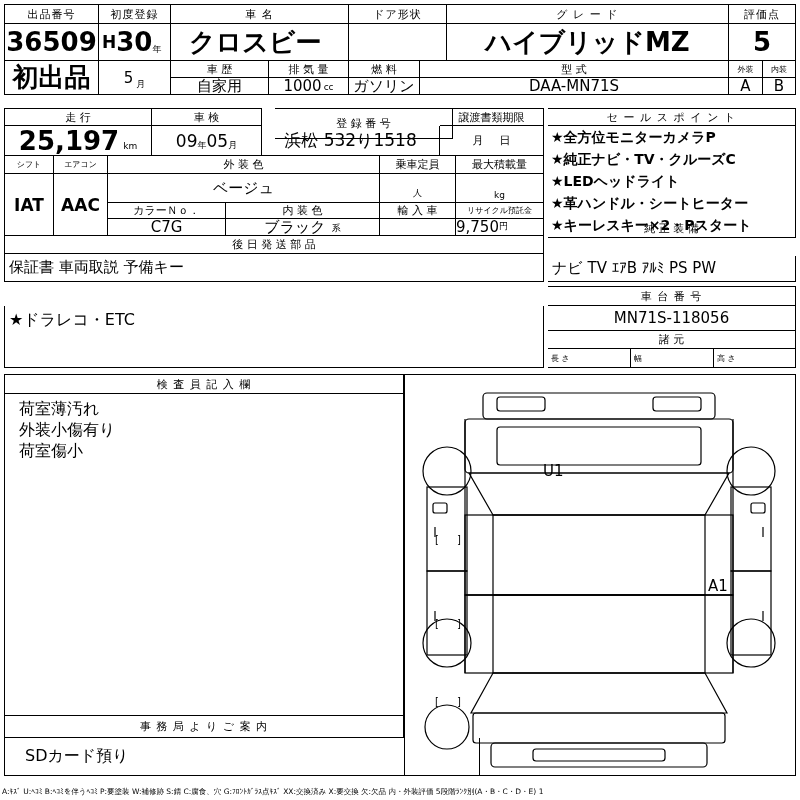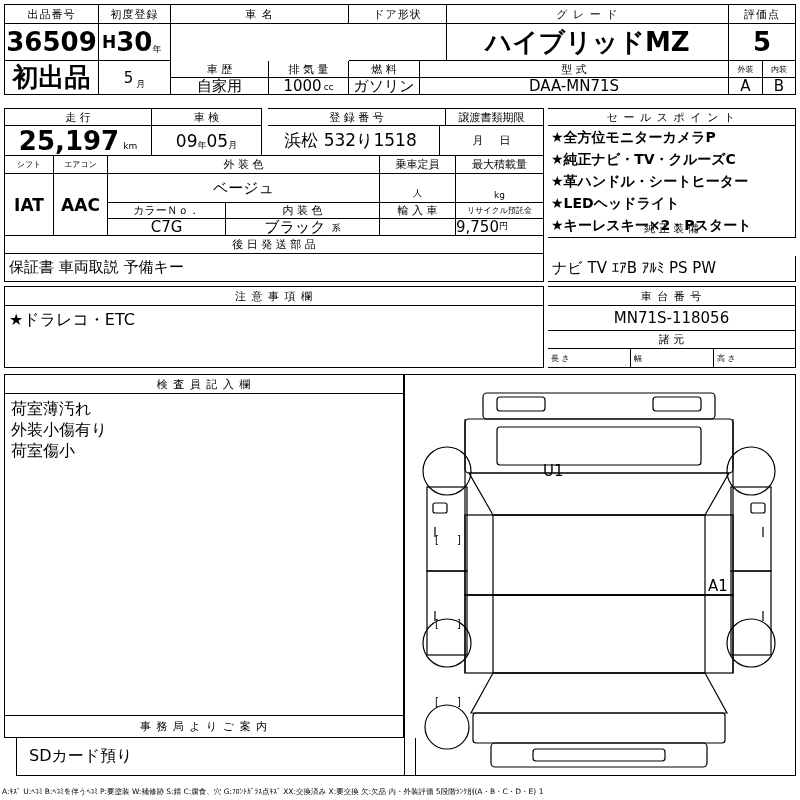--- a/index.html
+++ b/index.html
@@ -57,20 +57,23 @@
     <span class="unit" style="align-self:flex-end;padding-bottom:4px;">年</span>
   </div>
   <div class="box c" style="left:99px;top:61px;width:72px;height:34px;border-top:none;border-left:none;">
     <span class="val">5</span>
     <span class="unit" style="align-self:flex-end;padding-bottom:3px;padding-left:3px;">月</span>
   </div>
 
   <div class="box c" style="left:171px;top:4px;width:178px;height:20px;border-left:none;">
     <span class="hdr">車 名</span>
   </div>
+  <div class="box l" style="left:171px;top:24px;width:178px;height:37px;border-top:none;border-left:none;padding-left:18px;">
+    <span class="big">クロスビー</span>
+  </div>
 
   <div class="box c" style="left:349px;top:4px;width:98px;height:20px;border-left:none;">
     <span class="hdr">ドア形状</span>
   </div>
   <div class="box c" style="left:349px;top:24px;width:98px;height:37px;border-top:none;border-left:none;"></div>
 
   <div class="box c" style="left:447px;top:4px;width:282px;height:20px;border-left:none;">
     <span class="hdr">グ レ ー ド</span>
   </div>
   <div class="box c" style="left:447px;top:24px;width:282px;height:37px;border-top:none;border-left:none;">
@@ -136,43 +139,43 @@
   <div class="box c" style="left:152px;top:108px;width:110px;height:18px;border-left:none;">
     <span class="lbl">車 検</span>
   </div>
   <div class="box c" style="left:152px;top:126px;width:110px;height:30px;border-top:none;border-left:none;">
     <span class="med">09</span>
     <span class="unit" style="align-self:flex-end;padding-bottom:3px;">年</span>
     <span class="med">05</span>
     <span class="unit" style="align-self:flex-end;padding-bottom:3px;">月</span>
   </div>
 
-  <div class="box c" style="left:268px;top:108px;width:178px;height:18px;border-left:none;">
+  <div class="box c" style="left:275px;top:108px;width:178px;height:31px;border-left:none;">
     <span class="lbl">登 録 番 号</span>
   </div>
   <div class="box c" style="left:262px;top:126px;width:178px;height:30px;border-top:none;border-left:none;">
     <span class="med">浜松 532り1518</span>
   </div>
 
   <div class="box c" style="left:440px;top:108px;width:104px;height:18px;border-left:none;">
     <span class="lbl">譲渡書類期限</span>
   </div>
   <div class="box c" style="left:440px;top:126px;width:104px;height:30px;border-top:none;border-left:none;">
     <span class="lbl" style="padding-right:16px;">月</span>
     <span class="lbl">日</span>
   </div>
 
   <div class="box c" style="left:548px;top:108px;width:248px;height:18px;border-left:none;">
     <span class="hdr">セ ー ル ス ポ イ ン ト</span>
   </div>
   <div class="box" style="left:548px;top:126px;width:248px;height:112px;border-top:none;border-left:none;padding:1px 3px;">
     <div class="l" style="height:22px;font-size:14px;font-weight:bold;">★全方位モニターカメラP</div>
     <div class="l" style="height:22px;font-size:14px;font-weight:bold;">★純正ナビ・TV・クルーズC</div>
+    <div class="l" style="height:22px;font-size:14px;font-weight:bold;">★LEDヘッドライト</div>
     <div class="l" style="height:22px;font-size:14px;font-weight:bold;">★革ハンドル・シートヒーター</div>
-    <div class="l" style="height:22px;font-size:14px;font-weight:bold;">★LEDヘッドライト</div>
     <div class="l" style="height:22px;font-size:14px;font-weight:bold;">★キーレスキー×2・Pスタート</div>
   </div>
 
   <div class="box c" style="left:4px;top:156px;width:50px;height:18px;border-top:none;">
     <span class="xs">シフト</span>
   </div>
   <div class="box c" style="left:54px;top:156px;width:54px;height:18px;border-top:none;border-left:none;">
     <span class="xs">エアコン</span>
   </div>
   <div class="box c" style="left:4px;top:174px;width:50px;height:62px;border-top:none;">
@@ -236,23 +239,20 @@
     <span class="val">保証書 車両取説 予備キー</span>
   </div>
 
   <div class="box c" style="left:548px;top:220px;width:248px;height:18px;border-top:none;border-left:none;">
     <span class="lbl">純 正 装 備</span>
   </div>
   <div class="box l" style="left:548px;top:256px;width:248px;height:26px;border-top:none;border-left:none;padding-left:4px;">
     <span class="val">ナビ TV ｴｱB ｱﾙﾐ PS PW</span>
   </div>
 
-  <div class="box c" style="left:4px;top:286px;width:540px;height:20px;">
-    <span class="hdr">注 意 事 項 欄</span>
-  </div>
   <div class="box l" style="left:4px;top:306px;width:540px;height:62px;border-top:none;padding-left:4px;align-items:flex-start;padding-top:4px;">
     <span style="font-size:16px;">★ドラレコ・ETC</span>
   </div>
 
   <div class="box c" style="left:548px;top:286px;width:248px;height:20px;border-left:none;">
     <span class="hdr">車 台 番 号</span>
   </div>
   <div class="box c" style="left:548px;top:306px;width:248px;height:25px;border-top:none;border-left:none;">
     <span class="val">MN71S-118056</span>
   </div>
@@ -265,30 +265,30 @@
   <div class="box l" style="left:631px;top:349px;width:83px;height:19px;border-top:none;border-left:none;padding-left:3px;">
     <span class="xs">幅</span>
   </div>
   <div class="box l" style="left:714px;top:349px;width:82px;height:19px;border-top:none;border-left:none;padding-left:3px;">
     <span class="xs">高 さ</span>
   </div>
 
   <div class="box c" style="left:4px;top:374px;width:400px;height:20px;justify-content:center;">
     <span class="hdr">検 査 員 記 入 欄</span>
   </div>
-  <div class="box" style="left:4px;top:394px;width:400px;height:322px;border-top:none;padding:4px 6px;">
+  <div class="box" style="left:4px;top:394px;width:400px;height:322px;border-top:none;padding:4px 14px;">
     <div style="font-size:16px;line-height:21px;">荷室薄汚れ</div>
     <div style="font-size:16px;line-height:21px;">外装小傷有り</div>
     <div style="font-size:16px;line-height:21px;">荷室傷小</div>
   </div>
 
   <div class="box c" style="left:4px;top:716px;width:400px;height:22px;border-top:none;">
     <span class="hdr">事 務 局 よ り ご 案 内</span>
   </div>
-  <div class="box l" style="left:16px;top:738px;width:400px;height:38px;border-top:none;padding-left:12px;">
+  <div class="box l" style="left:4px;top:738px;width:476px;height:38px;border-top:none;padding-left:20px;">
     <span style="font-size:16px;">SDカード預り</span>
   </div>
 
   <div class="box" style="left:404px;top:374px;width:392px;height:402px;">
     <svg width="390" height="400" viewBox="0 0 390 400">
       <g fill="none" stroke="#000" stroke-width="1.2">
 
         <rect x="78" y="18" width="232" height="26" rx="4"></rect>
 
         <rect x="60" y="44" width="268" height="54" rx="4"></rect>

